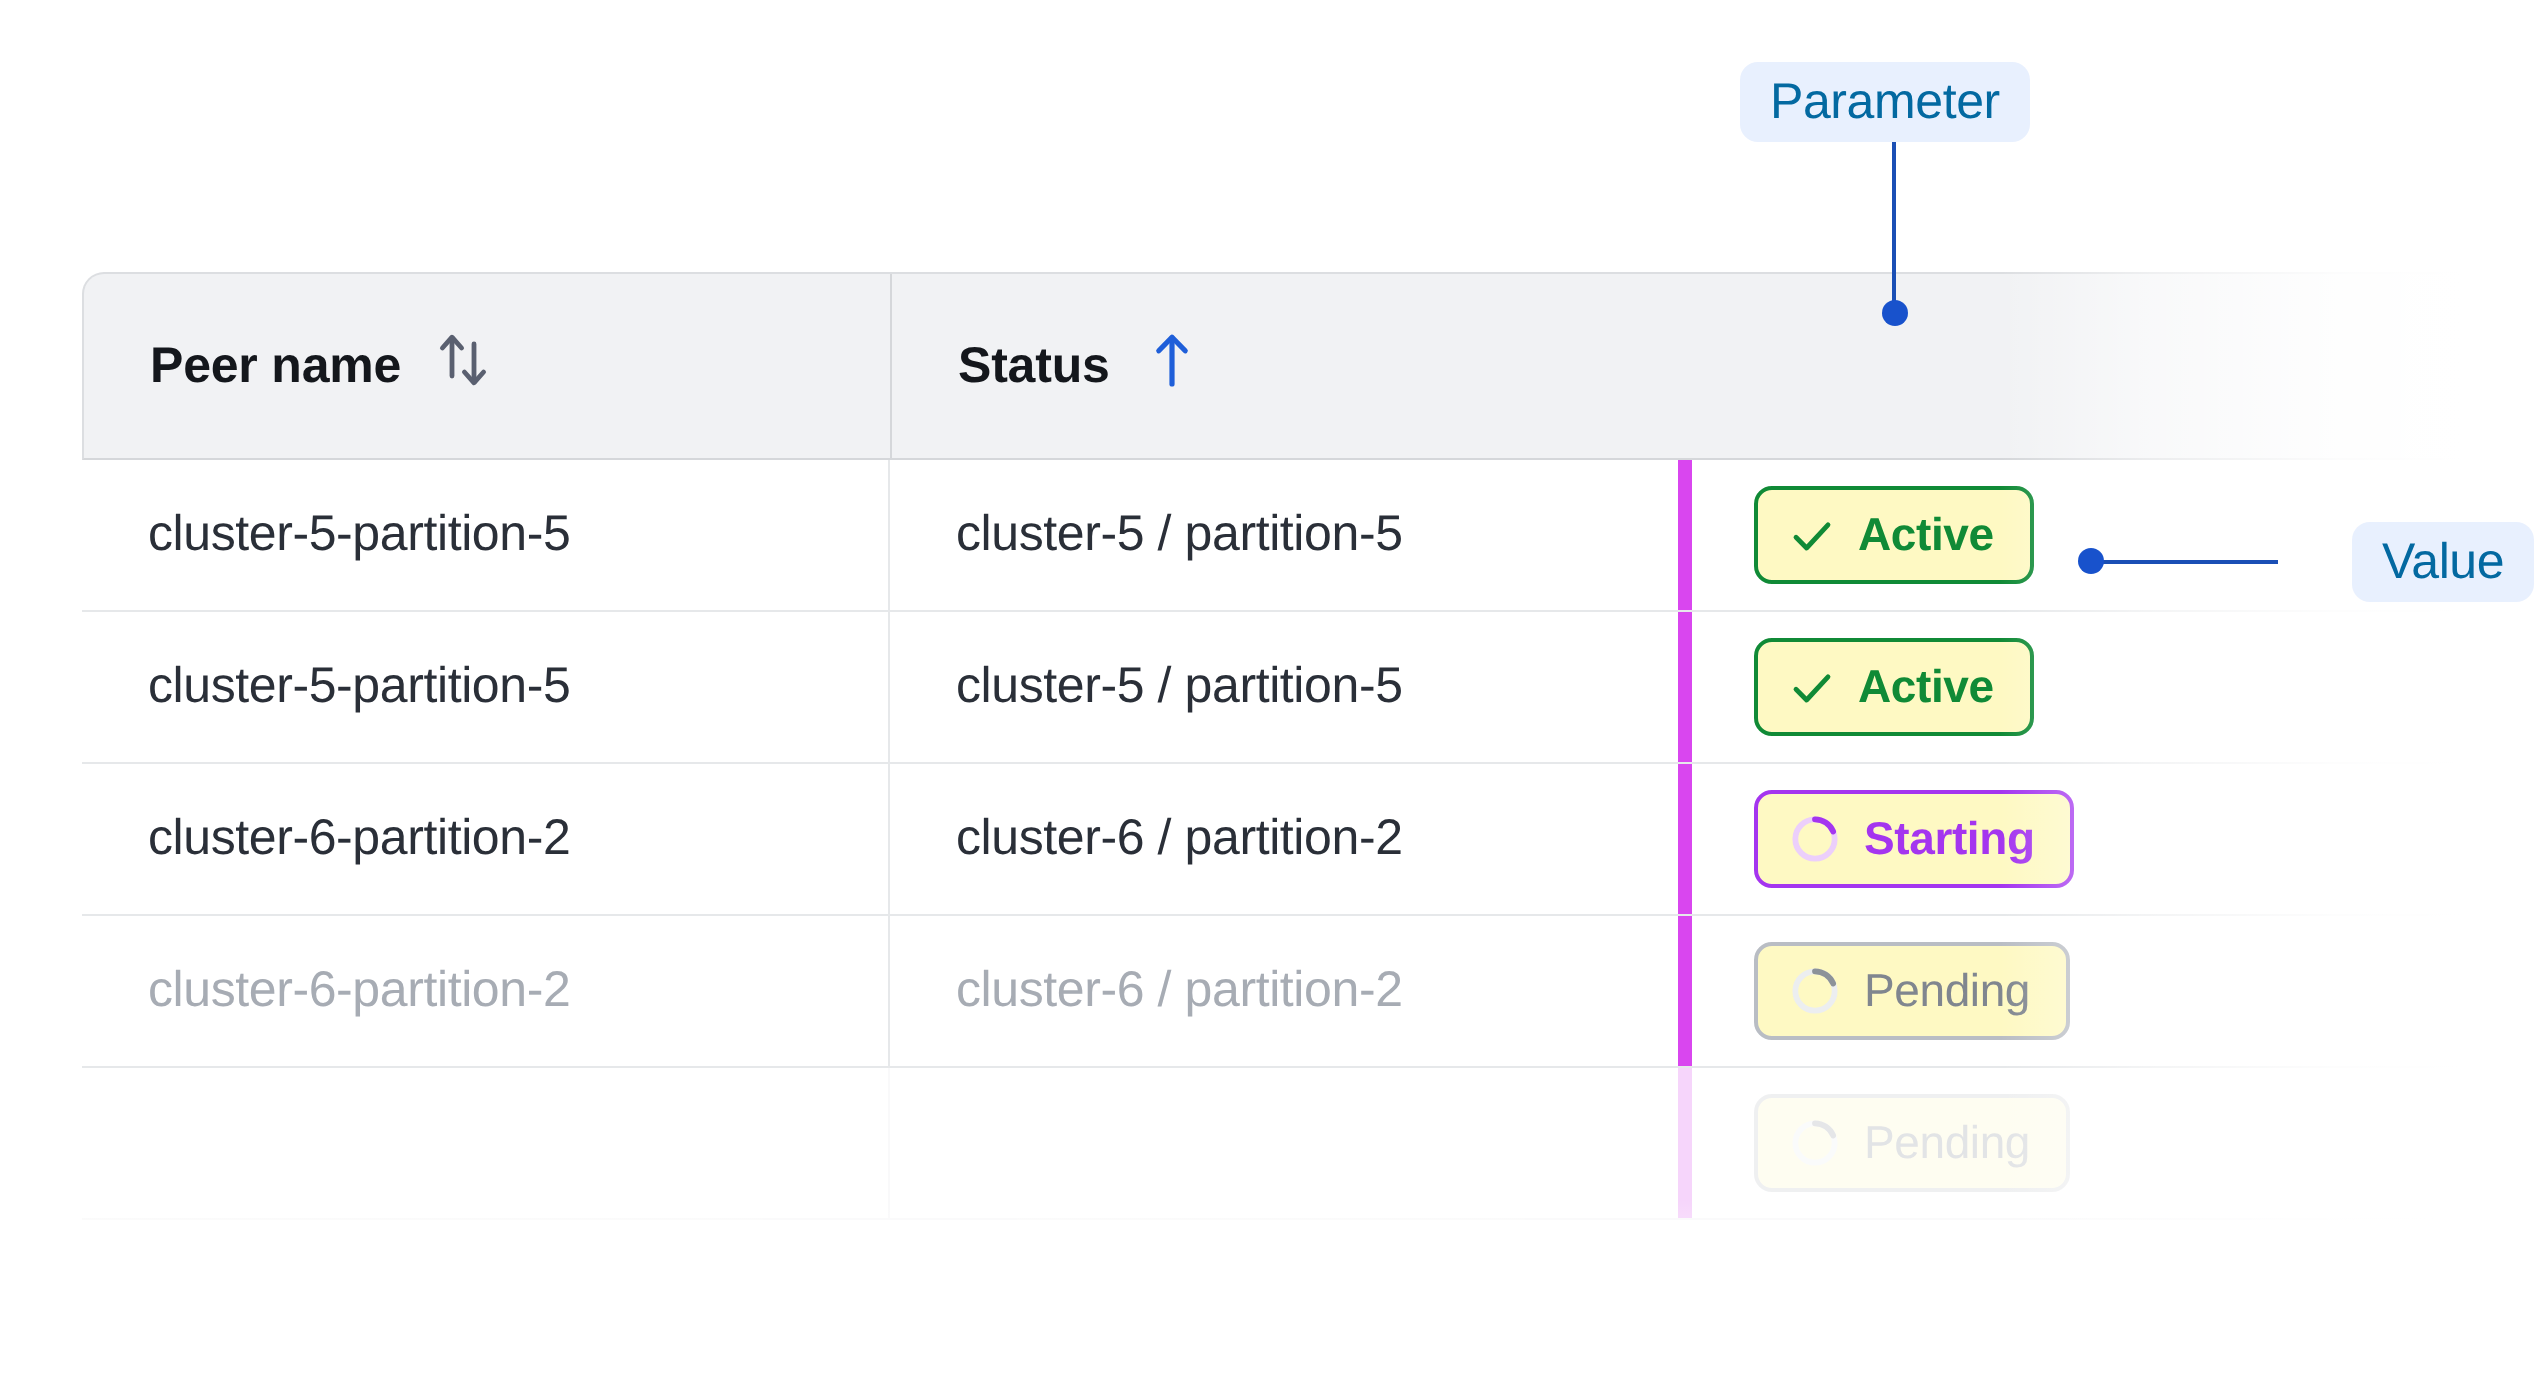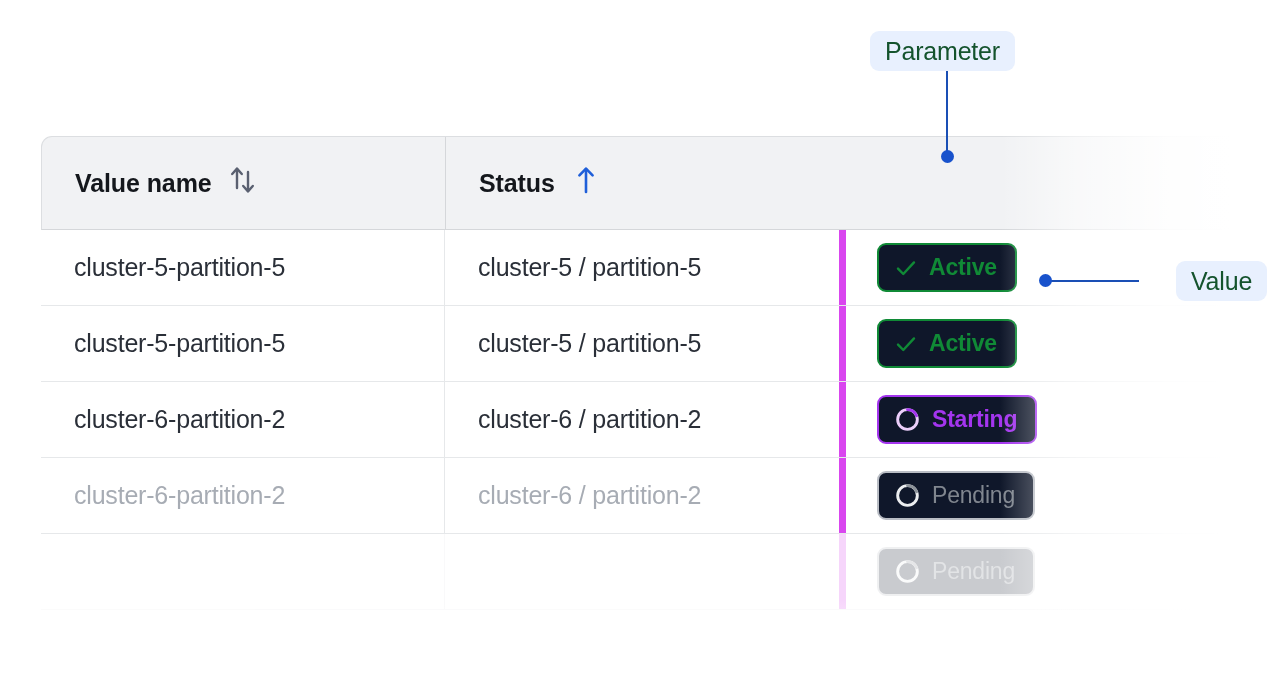--- a/index.html
+++ b/index.html
@@ -103,21 +103,21 @@
 
   
   .badge {
     display: inline-flex;
     align-items: center;
     gap: 11px;
     height: 49px;
     padding: 0 18px 0 15px;
     border-radius: 9px;
     border: 2px solid #0b8a35;
-    background: #0f172a;
+    background: #fef9c3;
     font-size: 23px;
     font-weight: bold;
     color: #0b8a35;
     letter-spacing: -0.2px;
     box-sizing: border-box;
     white-space: nowrap;
   }
   .badge.active   { border-color: #108a36; color: #108a36; }
   .badge.starting { border-color: #a435ef; color: #a435ef; font-weight: bold; }
   .badge.pending  { border-color: #b9bdc4; color: #80868f; font-weight: normal; }
@@ -127,21 +127,21 @@
   
   .annot-pill {
     position: absolute;
     display: inline-flex;
     align-items: center;
     justify-content: center;
     height: 40px;
     padding: 0 15px;
     border-radius: 9px;
     background: #e8f0fe;
-    color: #14532d;
+    color: #0369a1;
     font-size: 25px;
     letter-spacing: -0.2px;
     z-index: 12;
     white-space: nowrap;
   }
   .annot-line-v {
     position: absolute;
     width: 2px;
     background: #1a4fb5;
     z-index: 11;
@@ -162,21 +162,21 @@
   }
 </style>
 </head>
 <body>
 
 <div id="table-wrap">
 
   <div class="thead">
 
     <div class="th th-peer">
-      <span>Value name</span>
+      <span>Peer name</span>
       <span>
         <svg width="30" height="32" viewBox="0 0 30 32">
           <g stroke="#5a6070" stroke-width="2.4" fill="none" stroke-linecap="round" stroke-linejoin="round">
             <path d="M9 24 L9 5"></path>
             <path d="M4.2 10 L9 4.6 L13.8 10"></path>
             <path d="M20 8 L20 27"></path>
             <path d="M15.2 22 L20 27.4 L24.8 22"></path>
           </g>
         </svg>
       </span>

